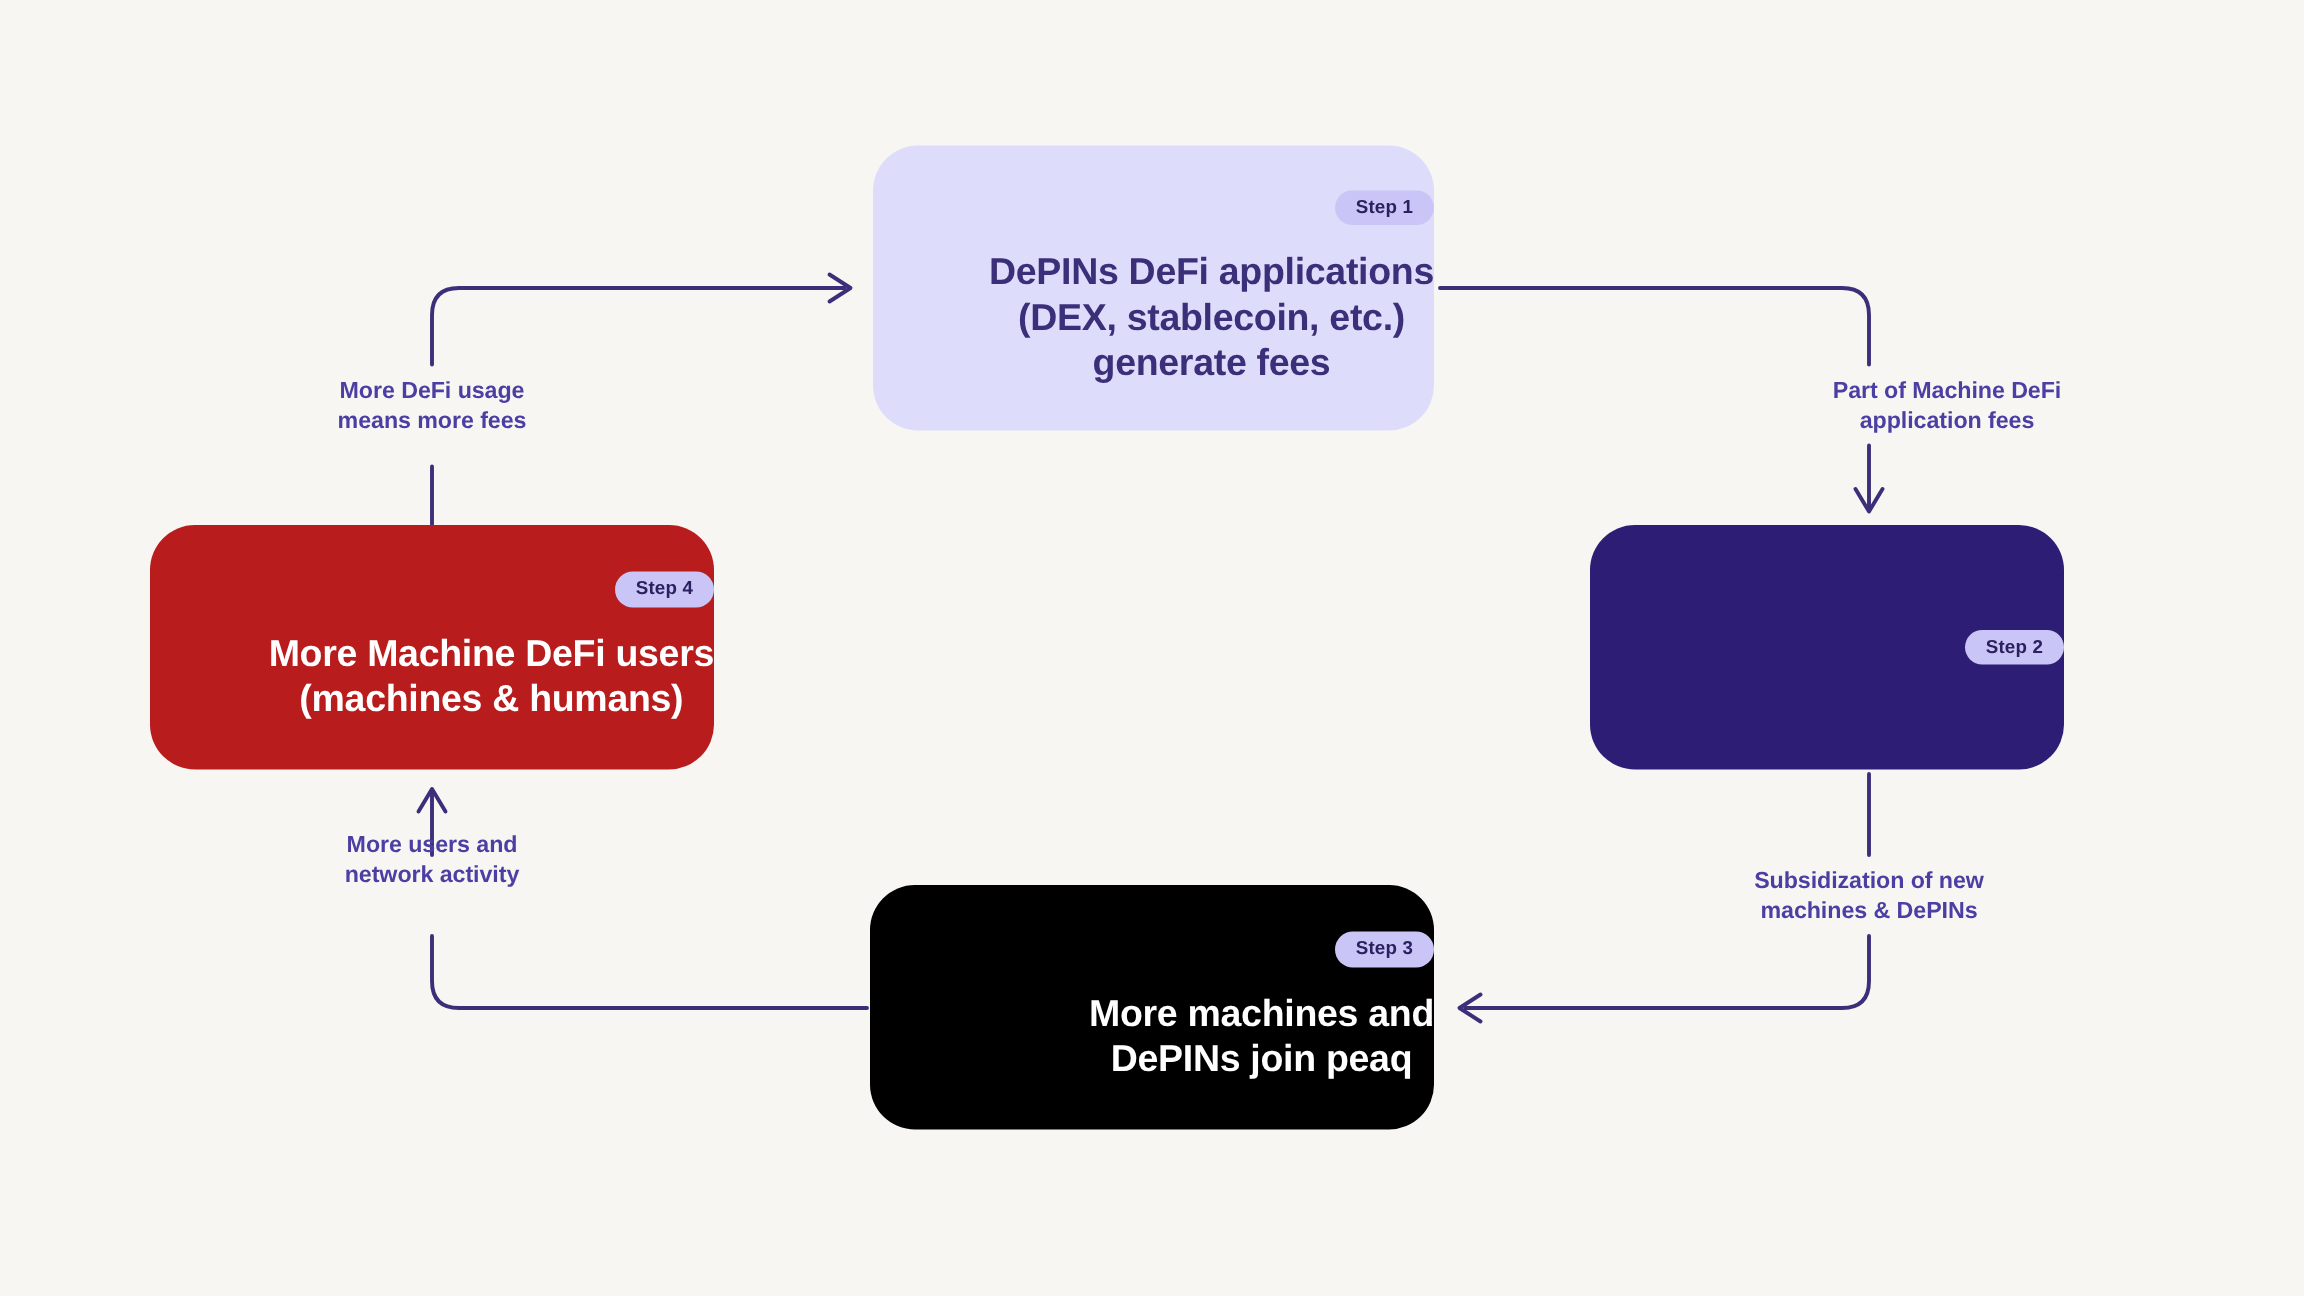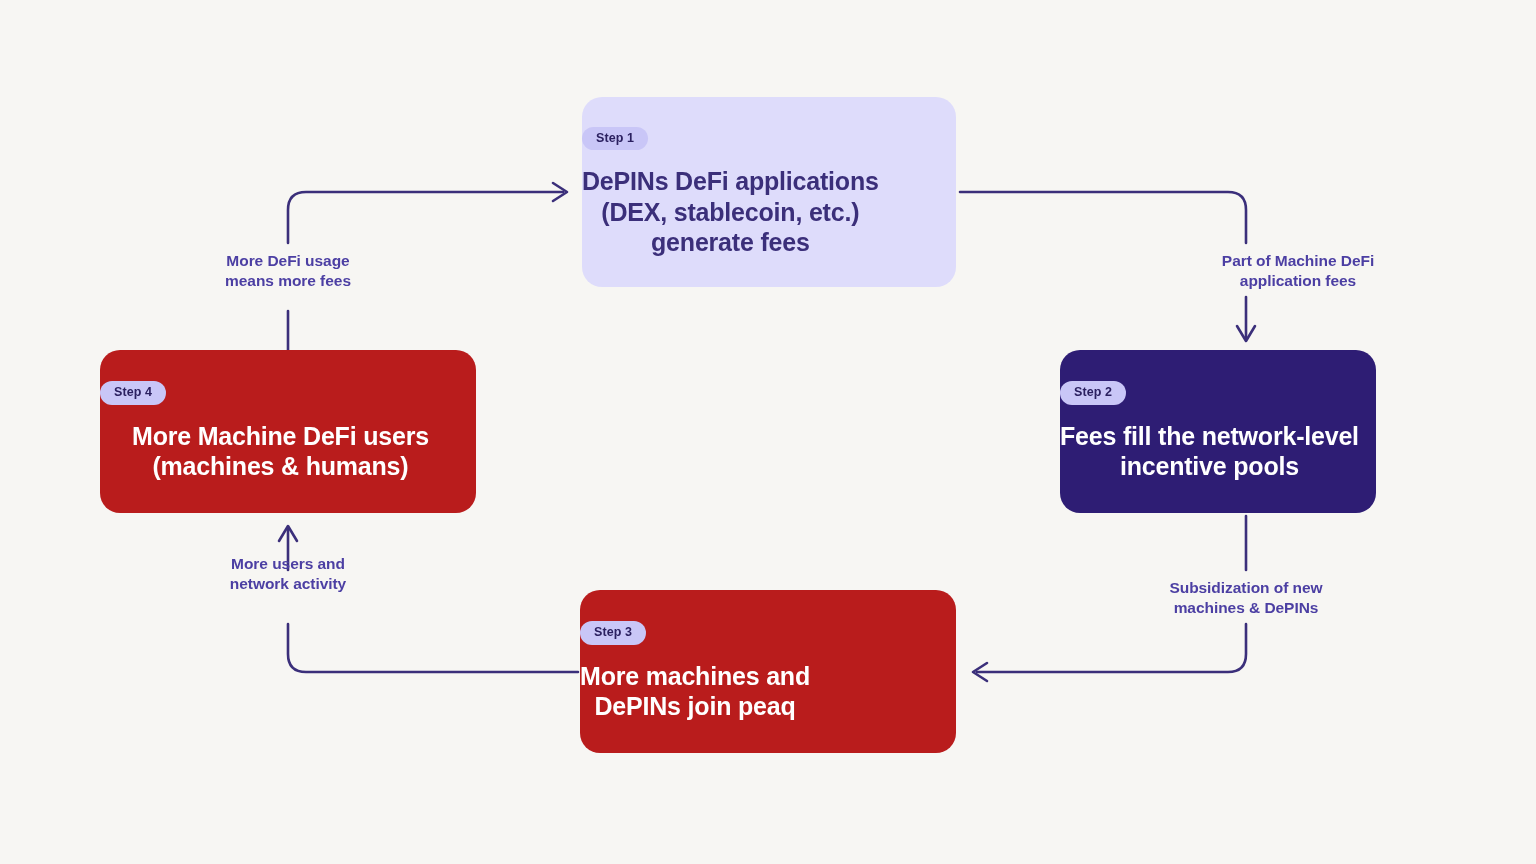--- a/index.html
+++ b/index.html
@@ -22,24 +22,24 @@
     position: absolute;
     left: 0;
     top: 0;
     width: 1536px;
     height: 864px;
     pointer-events: none;
   }
   .node {
     position: absolute;
     box-sizing: border-box;
-    border-radius: 20px;
+    border-radius: 30px;
     display: flex;
     flex-direction: column;
-    align-items: flex-start;
+    align-items: flex-end;
     justify-content: center;
     text-align: center;
   }
   .badge {
     display: inline-block;
     background: #c9c6f7;
     color: #2b2060;
     font-size: 12.5px;
     font-weight: 700;
     letter-spacing: 0.1px;
@@ -73,21 +73,21 @@
     height: 163px;
     background: #2e1d74;
   }
   #node-step2 .node-title { color: #ffffff; }
   
   #node-step3 {
     left: 580px;
     top: 590px;
     width: 376px;
     height: 163px;
-    background: #b91c1c;
+    background: #000000;
   }
   #node-step3 .node-title { color: #ffffff; }
   
   #node-step4 {
     left: 100px;
     top: 350px;
     width: 376px;
     height: 163px;
     background: #b91c1c;
   }
@@ -142,22 +142,20 @@
 
   <div class="node" id="node-step1">
     <span class="badge">Step 1</span>
     <div class="node-title">DePINs DeFi applications
 (DEX, stablecoin, etc.)
 generate fees</div>
   </div>
 
   <div class="node" id="node-step2">
     <span class="badge">Step 2</span>
-    <div class="node-title">Fees fill the network-level
-incentive pools</div>
   </div>
 
   <div class="node" id="node-step3">
     <span class="badge">Step 3</span>
     <div class="node-title">More machines and
 DePINs join peaq</div>
   </div>
 
   <div class="node" id="node-step4">
     <span class="badge">Step 4</span>

